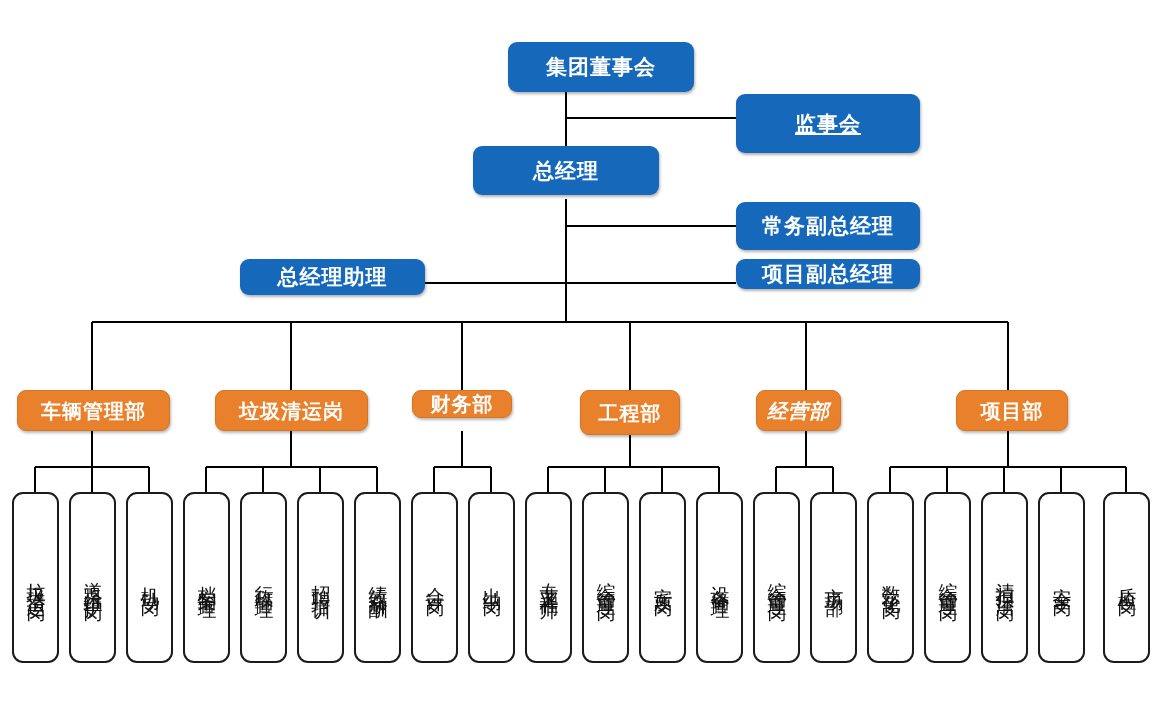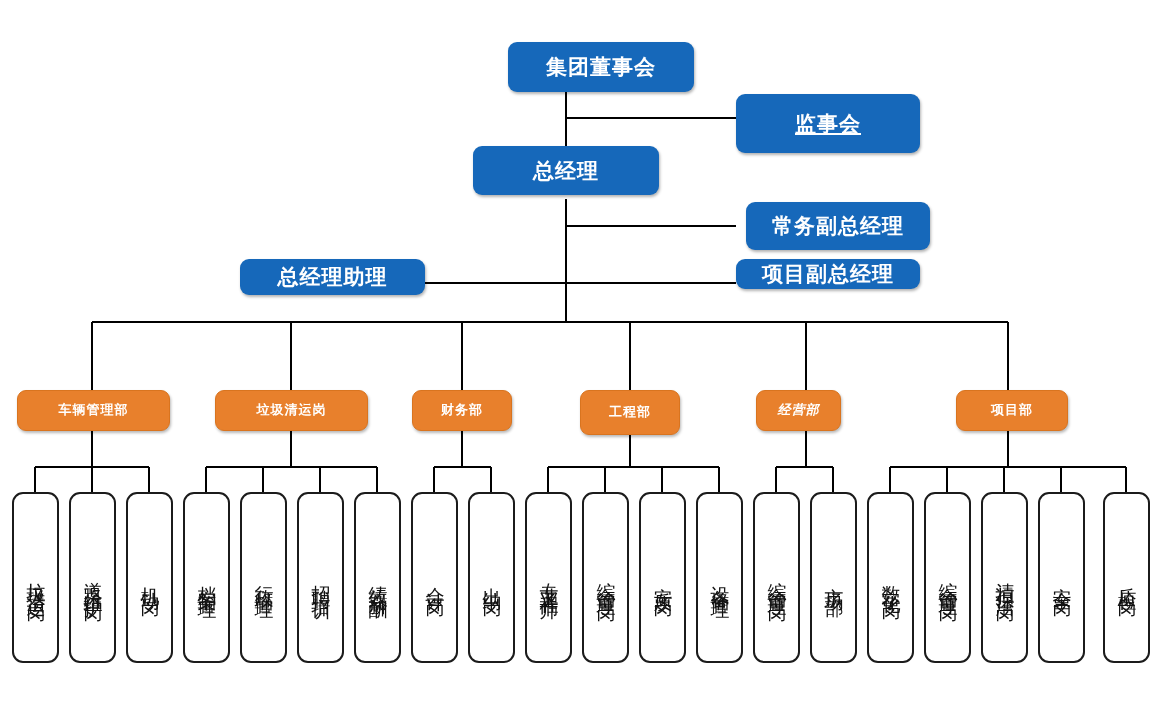--- a/index.html
+++ b/index.html
@@ -18,21 +18,21 @@
     display:flex;align-items:center;justify-content:center;
     border-radius:9px;text-align:center;line-height:1.1;
   }
   .node.blue{
     background:#1668ba;color:#ffffff;
     font-size:21px;font-weight:700;letter-spacing:1px;
     box-shadow:1px 2px 3px rgba(0,0,0,.30);
   }
   .node.orange{
     background:#e8802c;color:#ffffff;
-    font-size:13px;font-weight:700;letter-spacing:1px;
+    font-size:20px;font-weight:700;letter-spacing:1px;
     border:1px solid #d9741f;
     box-shadow:1px 2px 3px rgba(0,0,0,.28);
   }
   .node.post{
     background:#ffffff;color:#111111;
     border:2px solid #1b1b1b;border-radius:11px;
     font-size:19px;font-weight:400;
     writing-mode:vertical-rl;text-orientation:upright;
     letter-spacing:5px;
     align-items:center;justify-content:center;
@@ -107,31 +107,31 @@
       <line x1="1126" y1="467" x2="1126" y2="492"></line>
     </g>
   </svg>
 
   <div class="node blue" style="left:473px;top:42px;width:186px;height:50px;margin-left:35px;">集团董事会</div>
 
   <div class="node blue" style="left:736px;top:94px;width:184px;height:59px;text-decoration:underline;">监事会</div>
 
   <div class="node blue" style="left:473px;top:146px;width:186px;height:49px;">总经理</div>
 
-  <div class="node blue" style="left:736px;top:202px;width:184px;height:48px;margin-left:10px;">常务副总经理</div>
+  <div class="node blue" style="left:736px;top:202px;width:184px;height:48px;">常务副总经理</div>
 
   <div class="node blue" style="left:736px;top:259px;width:184px;height:30px;">项目副总经理</div>
 
   <div class="node blue" style="left:240px;top:259px;width:185px;height:36px;">总经理助理</div>
 
   <div class="node orange" style="left:17px;top:390px;width:153px;height:41px;">车辆管理部</div>
 
   <div class="node orange" style="left:215px;top:390px;width:153px;height:41px;">垃圾清运岗</div>
 
-  <div class="node orange" style="left:412px;top:390px;width:100px;height:41px;">财务部</div>
+  <div class="node orange" style="left:412px;top:390px;width:100px;height:28px;">财务部</div>
 
   <div class="node orange" style="left:580px;top:390px;width:100px;height:45px;">工程部</div>
 
   <div class="node orange" style="left:756px;top:390px;width:85px;height:41px;font-style:italic;">经营部</div>
 
   <div class="node orange" style="left:956px;top:390px;width:112px;height:41px;">项目部</div>
 
   <div class="node post" style="left:12px;top:492px;width:47px;height:171px;">垃圾清运岗</div>
   <div class="node post" style="left:69px;top:492px;width:47px;height:171px;">道路维护岗</div>
   <div class="node post" style="left:126px;top:492px;width:47px;height:171px;">机动岗</div>

